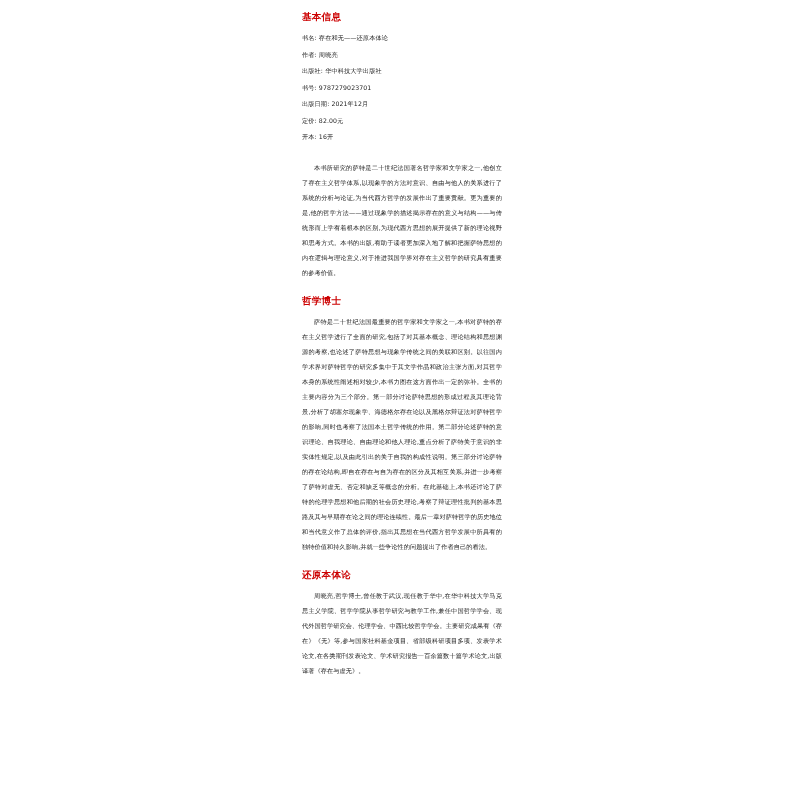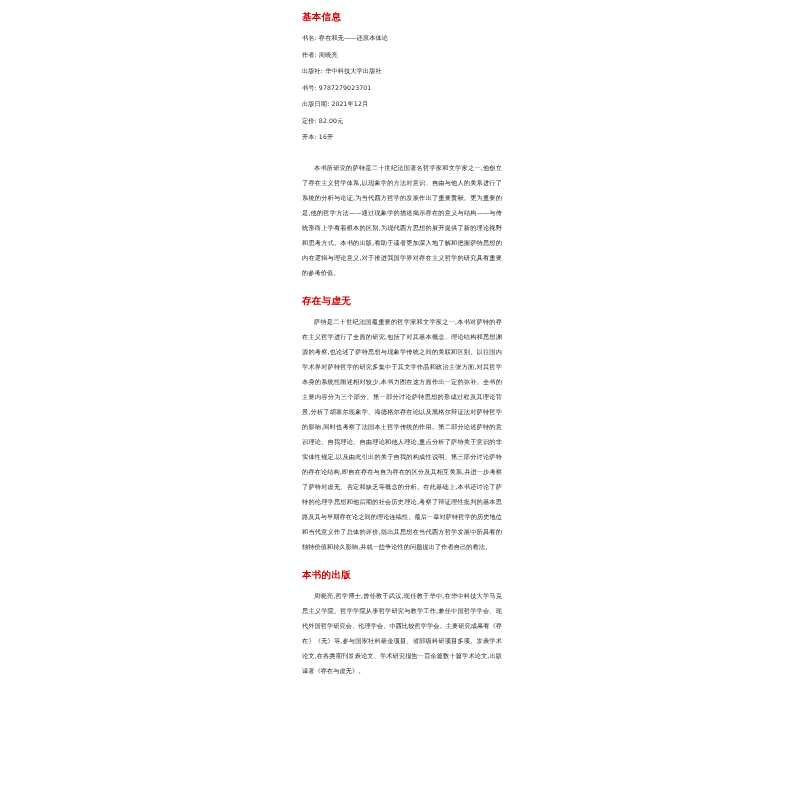--- a/index.html
+++ b/index.html
@@ -120,23 +120,23 @@
           <span class="meta-value">16开</span>
         </li>
       </ul>
     </div>
 
     <div class="section spaced">
       <p class="body-paragraph">本书所研究的萨特是二十世纪法国著名哲学家和文学家之一,他创立了存在主义哲学体系,以现象学的方法对意识、自由与他人的关系进行了系统的分析与论证,为当代西方哲学的发展作出了重要贡献。更为重要的是,他的哲学方法——通过现象学的描述揭示存在的意义与结构——与传统形而上学有着根本的区别,为现代西方思想的展开提供了新的理论视野和思考方式。本书的出版,有助于读者更加深入地了解和把握萨特思想的内在逻辑与理论意义,对于推进我国学界对存在主义哲学的研究具有重要的参考价值。</p>
     </div>
 
     <div class="section spaced">
-      <div class="section-heading">存在与虚无</div>
+      <div class="section-heading">哲学博士</div>
       <p class="body-paragraph">萨特是二十世纪法国最重要的哲学家和文学家之一,本书对萨特的存在主义哲学进行了全面的研究,包括了对其基本概念、理论结构和思想渊源的考察,也论述了萨特思想与现象学传统之间的关联和区别。以往国内学术界对萨特哲学的研究多集中于其文学作品和政治主张方面,对其哲学本身的系统性阐述相对较少,本书力图在这方面作出一定的弥补。全书的主要内容分为三个部分。第一部分讨论萨特思想的形成过程及其理论背景,分析了胡塞尔现象学、海德格尔存在论以及黑格尔辩证法对萨特哲学的影响,同时也考察了法国本土哲学传统的作用。第二部分论述萨特的意识理论、自我理论、自由理论和他人理论,重点分析了萨特关于意识的非实体性规定,以及由此引出的关于自我的构成性说明。第三部分讨论萨特的存在论结构,即自在存在与自为存在的区分及其相互关系,并进一步考察了萨特对虚无、否定和缺乏等概念的分析。在此基础上,本书还讨论了萨特的伦理学思想和他后期的社会历史理论,考察了辩证理性批判的基本思路及其与早期存在论之间的理论连续性。最后一章对萨特哲学的历史地位和当代意义作了总体的评价,指出其思想在当代西方哲学发展中所具有的独特价值和持久影响,并就一些争论性的问题提出了作者自己的看法。</p>
     </div>
 
     <div class="section spaced">
-      <div class="section-heading">本书的出版</div>
+      <div class="section-heading">还原本体论</div>
       <p class="body-paragraph">周晓亮,哲学博士,曾任教于武汉,现任教于华中,在华中科技大学马克思主义学院、哲学学院从事哲学研究与教学工作,兼任中国哲学学会、现代外国哲学研究会、伦理学会、中西比较哲学学会。主要研究成果有《存在》《无》等,参与国家社科基金项目、省部级科研项目多项、发表学术论文,在各类期刊发表论文、学术研究报告一百余篇数十篇学术论文,出版译著《存在与虚无》。</p>
     </div>
 
   </div>
 </div>
 
 </body></html>

